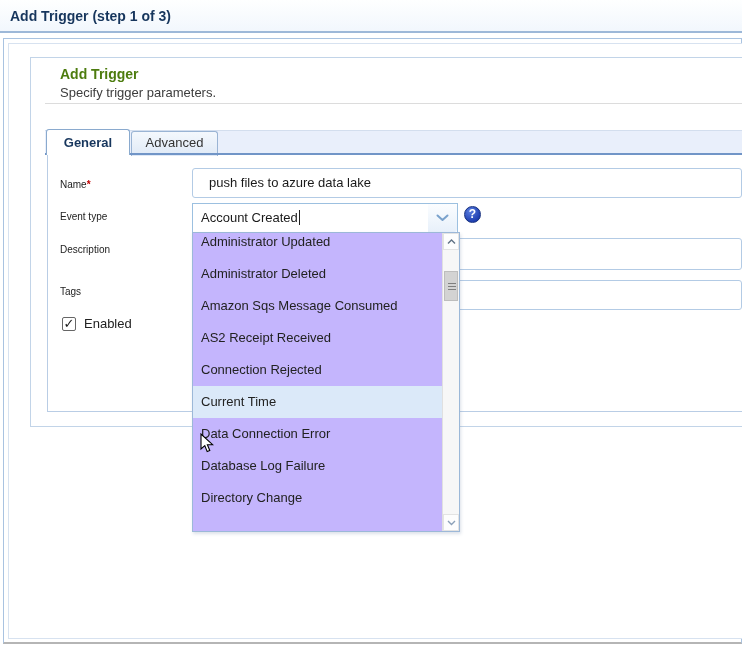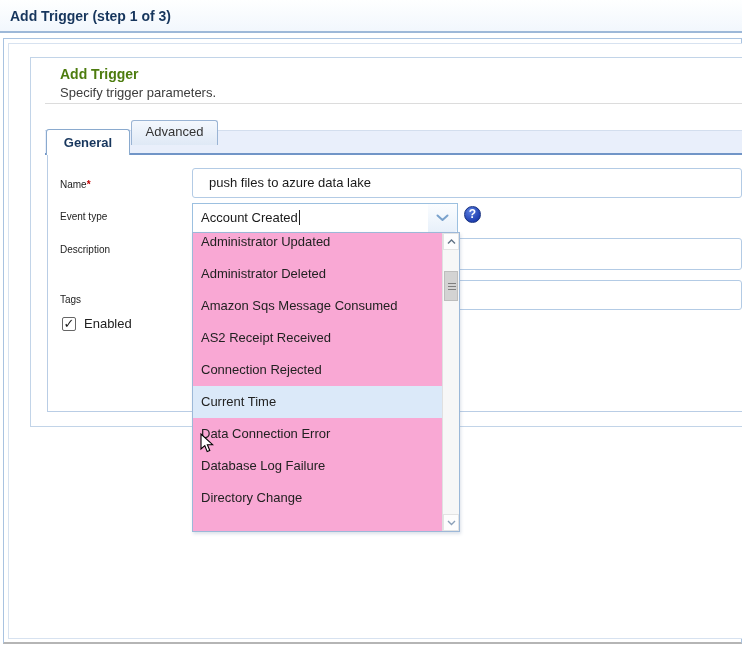--- a/index.html
+++ b/index.html
@@ -26,21 +26,21 @@
   .panel-separator { position:absolute; left:45px; top:103px; width:697px; height:1px; background:#dcdcdc; }
 
   
   .tabstrip-bg { position:absolute; left:45px; top:130px; width:697px; height:23px;
     background:#e9effb; border-top:1px solid #d3deee; }
   .tabstrip-line { position:absolute; left:45px; top:153px; width:697px; height:2px; background:#7195c7; z-index:2; }
   .tab { position:absolute; font-size:13px; text-align:center; cursor:default; }
   .tab-general { left:46px; top:129px; width:84px; height:26px; background:#fff;
     border:1px solid #8aaace; border-bottom:none; border-radius:3px 3px 0 0;
     color:#17365d; font-weight:bold; line-height:25px; z-index:3; }
-  .tab-advanced { left:131px; top:120px; width:87px; height:25px;
+  .tab-advanced { left:131px; top:131px; width:87px; height:25px;
     background:linear-gradient(#f4f8fd,#dfe9f6);
     border:1px solid #9ab4d4; border-bottom:none; border-radius:3px 3px 0 0;
     color:#333; line-height:22px; z-index:1; }
 
   
   .tab-panel { position:absolute; left:47px; top:155px; width:695px; height:257px;
     border-left:1px solid #b9cde5; border-bottom:1px solid #b9cde5; background:#fff; }
 
   
   .field-label { position:absolute; left:60px; font-size:10px; color:#222; line-height:14px; }
@@ -67,21 +67,21 @@
     text-align:center; line-height:15px; z-index:4; }
 
   
   .checkbox { position:absolute; left:62px; top:317px; width:14px; height:14px;
     background:#fff; border:1px solid #666; border-radius:2px;
     font-size:13px; line-height:12px; text-align:center; color:#1a1a1a; font-weight:bold; }
   .checkbox-label { position:absolute; left:84px; top:317px; font-size:13px; color:#222; line-height:14px; }
 
   
   .dropdown { position:absolute; left:192px; top:232px; width:268px; height:300px;
-    background:#f9a8d4; border:1px solid #9cb8d8; overflow:hidden; z-index:5;
+    background:#c4b5fd; border:1px solid #9cb8d8; overflow:hidden; z-index:5;
     box-shadow:1px 2px 3px rgba(120,140,170,.25); }
   .dd-items { position:absolute; left:0; top:-7px; width:249px; }
   .dd-item { height:32px; line-height:32px; padding-left:8px; font-size:13px; color:#222; white-space:nowrap; overflow:hidden; }
   .dd-item.hl { background:#dbe9f9; }
 
   
   .scrollbar { position:absolute; right:0; top:0; width:17px; height:298px; background:#f7f7f7; border-left:1px solid #e0e0e0; }
   .sb-btn { position:absolute; left:0; width:16px; height:17px; background:#fdfdfd; border:1px solid #e3e3e3; }
   .sb-up { top:0; }
   .sb-down { bottom:0; }
@@ -113,21 +113,21 @@
   <div class="tabstrip-line"></div>
   <div class="tab tab-general">General</div>
   <div class="tab tab-advanced">Advanced</div>
   <div class="tab-panel"></div>
 
   <div class="field-label" style="top:178px;">
     <span>Name</span><span class="req">*</span>
   </div>
   <div class="field-label" style="top:210px;">Event type</div>
   <div class="field-label" style="top:243px;">Description</div>
-  <div class="field-label" style="top:285px;margin-top:8px;">Tags</div>
+  <div class="field-label" style="top:285px;">Tags</div>
 
   <div class="text-field name-field">push files to azure data lake</div>
   <div class="text-field desc-field"></div>
   <div class="text-field tags-field"></div>
 
   <div class="combo">
     <div class="combo-text"><span>Account Created</span><span class="caret"></span></div>
     <div class="combo-btn">
       <span>
         <svg width="13" height="8" viewBox="0 0 13 8">

